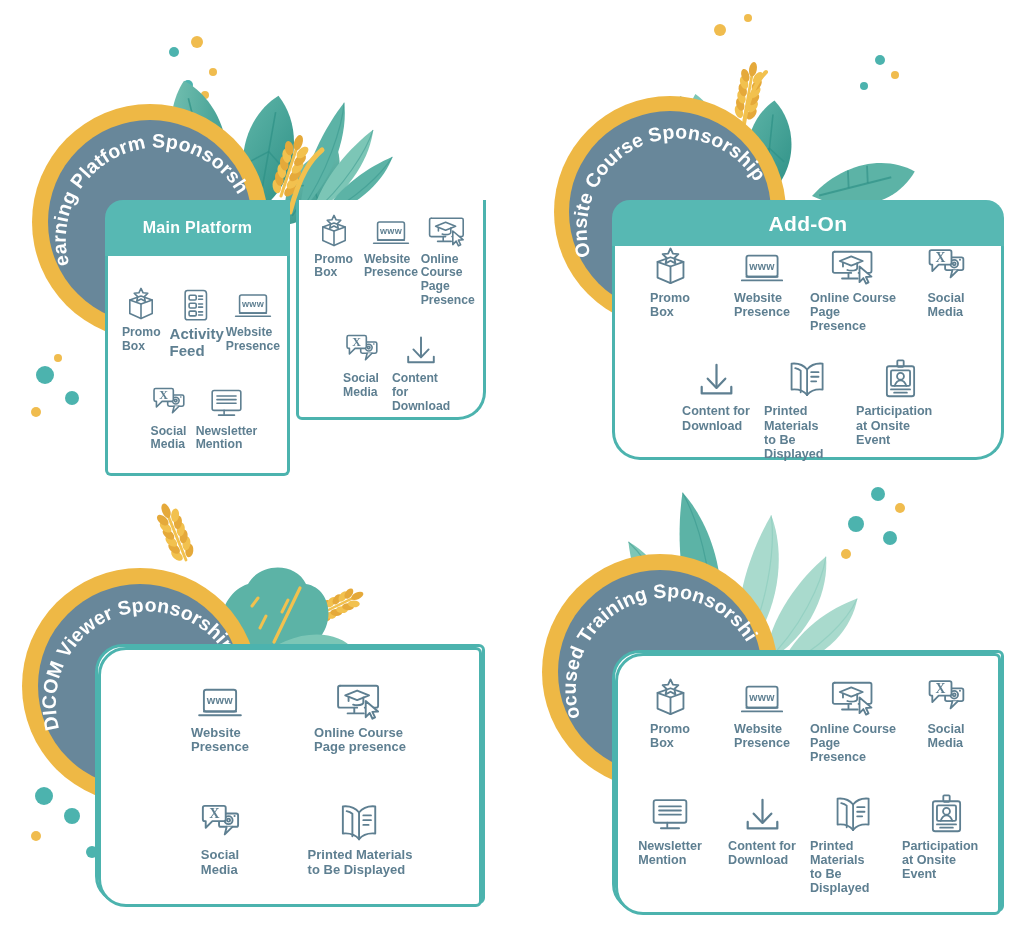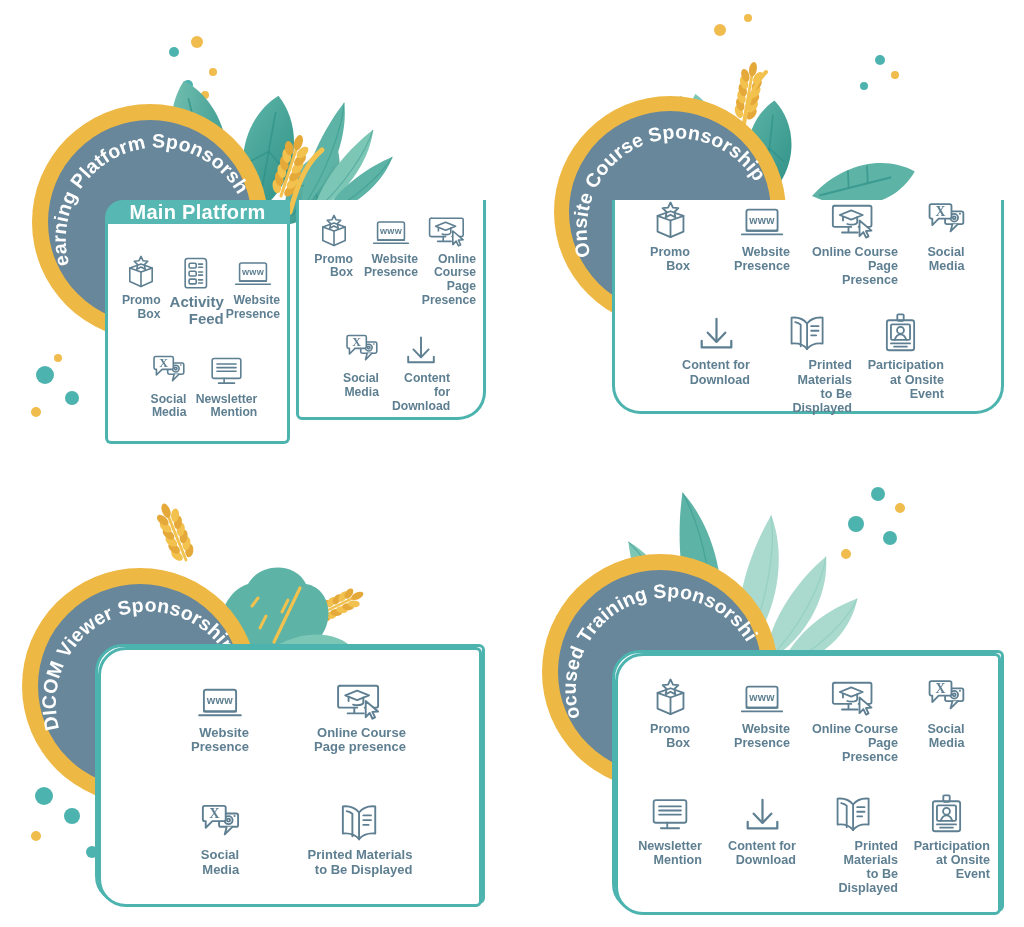--- a/index.html
+++ b/index.html
@@ -76,21 +76,21 @@
   }
   .perk-icon{
     display:flex;align-items:flex-end;justify-content:center;
     height:44px;
     margin-bottom:5px;
   }
   .perk-icon svg{display:block;}
   .perk-label{
     color:#5e7f91;
     font-weight:700;
-    text-align:right;
+    text-align:left;
     line-height:1.12;
     white-space:pre-line;
   }
 </style>
 </head>
 <body>
 
 <div class="canvas">
 
   <div class="panel" id="panel-0">
@@ -195,21 +195,21 @@
         <svg width="244" height="244" viewBox="0 0 244 244">
           <circle cx="122" cy="122" r="118" fill="#eeb845"></circle>
           <circle cx="122" cy="122" r="102" fill="#68879a"></circle>
           <defs>
             <path id="arc-b0" fill="none" d="M 42.32566285183164 168 A 92 92 0 0 1 209.49719949915414 93.57043651750485"></path>
           </defs>
           <text class="badge-text" font-size="19.5"><textPath href="#arc-b0" xlink:href="#arc-b0" startOffset="50%" text-anchor="middle">eLearning Platform Sponsorship</textPath></text>
         </svg>
       </div>
   <div class="card has-head" style="left: 105px; top: 200px; width: 185px; height: 260px; border-radius: 18px 0px 0px; border: none;">
-        <div class="card-head" style="height: 24px; border-radius: 18px 0px 0px; font-size: 20px;">Main Platform</div>
+        <div class="card-head" style="height: 56px; border-radius: 18px 0px 0px; font-size: 16px;">Main Platform</div>
         <div class="card-body" style="height: 220px; border-radius: 0px 0px 6px 6px; gap: 16px;">
           <div class="perk-row">
             <div class="perk" style="width: 58px; padding: 0px 1px;">
               <div class="perk-icon">
                 <svg width="32" height="34" viewBox="0 0 40 42" xmlns="http://www.w3.org/2000/svg" role="img">
       <g fill="none" stroke="#5e7f91" stroke-width="2" stroke-linejoin="round" stroke-linecap="round">
         <path d="M20 11 L6 16 L6 33 L20 39 L34 33 L34 16 Z"></path>
         <path d="M6 16 L20 21 L34 16"></path>
         <path d="M20 21 L20 39"></path>
         <path d="M20 1.5 L22.6 7 L28.5 7.6 L24.2 11.8 L25.3 17.6 L20 14.8 L14.7 17.6 L15.8 11.8 L11.5 7.6 L17.4 7 Z"></path>
@@ -463,20 +463,21 @@
         <svg width="240" height="240" viewBox="0 0 240 240">
           <circle cx="120" cy="120" r="116" fill="#eeb845"></circle>
           <circle cx="120" cy="120" r="101" fill="#68879a"></circle>
           <defs>
             <path id="arc-b1" fill="none" d="M 41.19168825561607 165.5 A 91 91 0 0 1 206.54614298285895 91.87945351187979"></path>
           </defs>
           <text class="badge-text" font-size="19.5"><textPath href="#arc-b1" xlink:href="#arc-b1" startOffset="50%" text-anchor="middle">Onsite Course Sponsorship</textPath></text>
         </svg>
       </div>
   <div class="card has-head" style="left: 100px; top: 200px; width: 392px; height: 260px; border-radius: 18px 18px 0px 0px; border: none;">
+        <div class="card-head" style="height: 46px; border-radius: 18px 18px 0px 0px; font-size: 21px;">Add-On</div>
         <div class="card-body" style="height: 214px; border-radius: 0px 0px 28px 28px; gap: 22px;">
           <div class="perk-row">
             <div class="perk" style="width: 92px; padding: 0px 2px;">
               <div class="perk-icon">
                 <svg width="37" height="39" viewBox="0 0 40 42" xmlns="http://www.w3.org/2000/svg" role="img">
       <g fill="none" stroke="#5e7f91" stroke-width="2" stroke-linejoin="round" stroke-linecap="round">
         <path d="M20 11 L6 16 L6 33 L20 39 L34 33 L34 16 Z"></path>
         <path d="M6 16 L20 21 L34 16"></path>
         <path d="M20 21 L20 39"></path>
         <path d="M20 1.5 L22.6 7 L28.5 7.6 L24.2 11.8 L25.3 17.6 L20 14.8 L14.7 17.6 L15.8 11.8 L11.5 7.6 L17.4 7 Z"></path>

